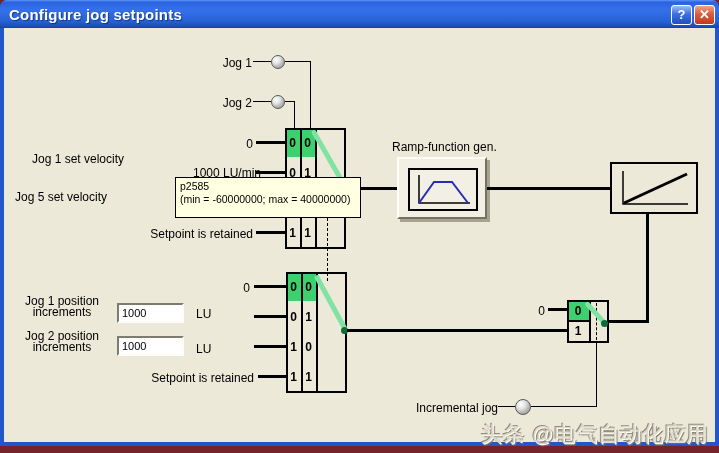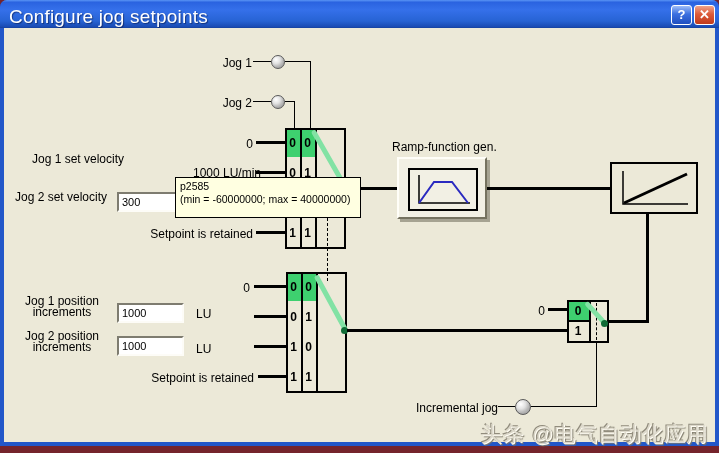--- a/index.html
+++ b/index.html
@@ -2,21 +2,21 @@
 <html><head>
 <meta charset="utf-8">
 <style>
   html,body{margin:0;padding:0;background:#8e897d;}
   #screen{position:relative;width:719px;height:453px;background:#75242c;overflow:hidden;
           font-family:"Liberation Sans",sans-serif;-webkit-font-smoothing:antialiased;}
   
   .win-border{position:absolute;left:0;top:0;width:719px;height:446px;background:#2257c9;border-radius:7px 7px 0 0;}
   .titlebar{position:absolute;left:0;top:0;width:719px;height:28px;border-radius:7px 7px 0 0;
     background:linear-gradient(180deg,#5a95f5 0%,#2a63e0 8%,#3570ea 35%,#2763d4 75%,#1a4cb5 95%,#15419d 100%);}
-  .title-text{position:absolute;left:9px;top:6px;color:#fff;font-size:19px;font-weight:normal;
+  .title-text{position:absolute;left:9px;top:6px;color:#fff;font-size:15px;font-weight:bold;
     text-shadow:1px 1px 1px rgba(0,0,30,.45);letter-spacing:.2px;}
   .cap-btn{position:absolute;top:5px;width:21px;height:20px;border:1px solid #fff;border-radius:3px;
     color:#fff;font-size:13px;font-weight:bold;text-align:center;line-height:18px;cursor:pointer;box-sizing:border-box;}
   .help-btn{left:671px;background:linear-gradient(180deg,#9dbcf8 0%,#3b6fe0 45%,#1f4fc0 100%);}
   .close-btn{left:694px;background:linear-gradient(180deg,#f0a38a 0%,#dd5b3a 45%,#c03a1c 100%);}
   .client{position:absolute;left:4px;top:28px;width:711px;height:414px;background:var(--client,#ece9d8);}
   
   .lbl{position:absolute;font-size:12px;color:#000;white-space:nowrap;}
   .r{text-align:right;}
   .c{text-align:center;}
@@ -65,24 +65,21 @@
   <div class="thin" style="left:285px;top:61px;width:26px"></div>
   <div class="vthin" style="left:310px;top:61px;height:67px"></div>
 
   <span class="lbl r" style="left:198px;top:96px;width:54px">Jog 2</span>
   <div class="thin" style="left:253px;top:101px;width:18px"></div>
   <div class="ball" style="left:271px;top:95px"></div>
   <div class="thin" style="left:285px;top:101px;width:10px"></div>
   <div class="vthin" style="left:294px;top:101px;height:27px"></div>
 
   <span class="lbl" style="left:32px;top:152px">Jog 1 set velocity</span>
-  <span class="lbl" style="left:15px;top:190px">Jog 2 set velocity</span>
-  <div class="textbox" style="left:117px;top:192px">
-    <span>300</span>
-  </div>
+  <span class="lbl" style="left:15px;top:190px">Jog 5 set velocity</span>
 
   <span class="lbl r" style="left:223px;top:137px;width:30px">0</span>
   <div class="thick" style="left:256px;top:141px;width:29px"></div>
   <span class="lbl r" style="left:188px;top:166px;width:73px">1000 LU/min</span>
   <div class="thick" style="left:256px;top:171px;width:29px"></div>
   <div class="thick" style="left:256px;top:201px;width:29px"></div>
   <span class="lbl r" style="left:133px;top:227px;width:120px">Setpoint is retained</span>
   <div class="thick" style="left:256px;top:231px;width:29px"></div>
 
   <div class="mx" style="left:285px;top:128px;width:61px;height:121px"></div>

